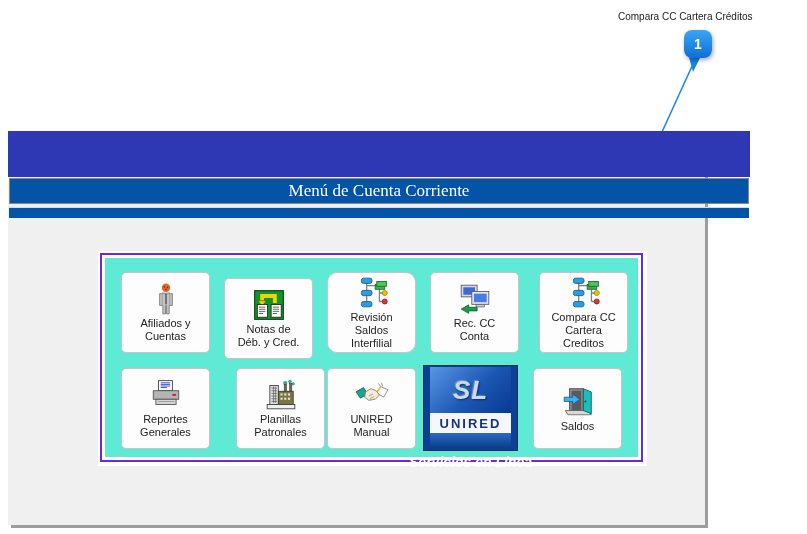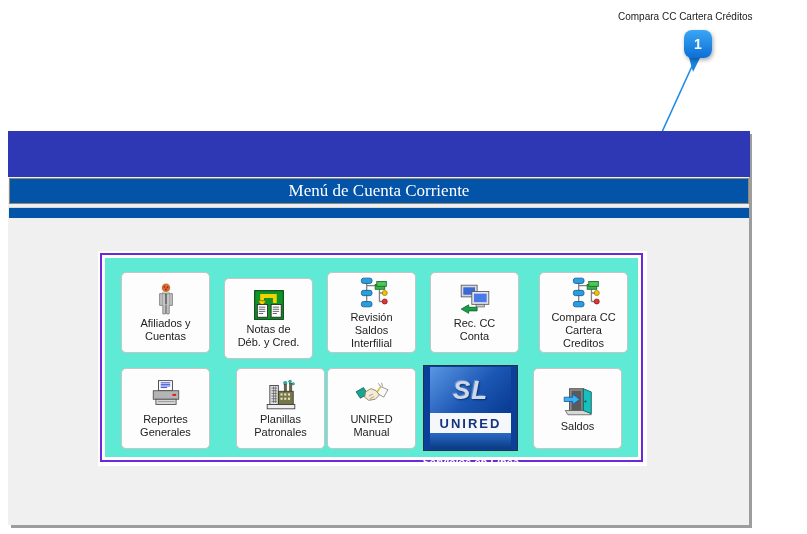--- a/index.html
+++ b/index.html
@@ -10,21 +10,21 @@
   .callout-label{position:absolute;left:618px;top:11px;font-size:10px;color:#1a1a1a;white-space:nowrap;}
   #callout-svg{position:absolute;left:0;top:0;width:807px;height:534px;pointer-events:none;}
   .callout-badge{position:absolute;left:684px;top:30px;width:28px;height:28px;border-radius:8px;
          background:linear-gradient(180deg,#3aa6f4 0%,#0c6fd6 100%);
          box-shadow:1px 2px 4px rgba(0,0,0,.35);
          display:flex;align-items:center;justify-content:center;
          color:#fff;font-weight:bold;font-size:14px;z-index:6;}
 
   
   .app-window{position:absolute;left:8px;top:131px;width:697px;height:394px;background:#f0f0f0;
-         box-shadow:3px 3px 0 #9d9d9d;padding-left:44px;}
+         box-shadow:3px 3px 0 #9d9d9d;}
   .win-topband{position:absolute;left:0;top:0;width:742px;height:46px;background:#2e38b4;}
   .win-titlebar{position:absolute;left:1px;top:47px;width:740px;height:26px;background:#0353a8;
          border:1px solid #8b8b76;box-sizing:border-box;
          display:flex;align-items:center;justify-content:center;}
   .win-titlebar span{color:#ffffff;font-family:"Liberation Serif",serif;font-size:17px;}
   .win-stripe{position:absolute;left:1px;top:76px;width:740px;height:11px;background:#0353a8;
          border-top:1px solid #d8d8d8;box-sizing:border-box;}
 
   
   .group-outer{position:absolute;left:90px;top:120px;width:549px;height:215px;background:#ffffff;
@@ -43,21 +43,21 @@
   .logo-btn{position:absolute;left:321px;top:110px;width:95px;height:86px;border:1px solid #28303a;
          box-sizing:border-box;display:flex;flex-direction:column;cursor:pointer;background:#0a3f9a;}
   .logo-top{flex:1;background:linear-gradient(135deg,#5a96e4 0%,#1c57b4 55%,#083a90 100%);
          display:flex;align-items:center;justify-content:center;}
   .logo-top span{font-style:italic;font-weight:bold;font-size:26px;letter-spacing:1px;
          color:#cfd8e8;text-shadow:1px 1px 2px #07306e, -1px -1px 1px #ffffff55;}
   .logo-mid{height:20px;background:#f5f7fa;display:flex;align-items:center;justify-content:center;}
   .logo-mid span{color:#16337e;font-weight:bold;font-size:13px;letter-spacing:2px;}
   .logo-bottom{height:16px;background:linear-gradient(180deg,#2a6ac4,#0a3a84);
          display:flex;align-items:center;justify-content:center;}
-  .logo-bottom span{color:#ffffff;font-style:italic;font-weight:bold;font-size:11px;white-space:nowrap;margin-top:42px;}
+  .logo-bottom span{color:#ffffff;font-style:italic;font-weight:bold;font-size:14px;white-space:nowrap;margin-top:42px;}
 </style>
 </head>
 <body>
 
 <div id="stage">
 
   <div class="callout-label">Compara CC Cartera Créditos</div>
 
   <svg id="callout-svg" xmlns="http://www.w3.org/2000/svg">
     <polygon points="688,54 702,54 693,72" fill="#1b82e2"></polygon>
@@ -101,21 +101,21 @@
             <polygon points="5.5,12 13.5,12 9.5,17" fill="#f2d200" stroke="#5a4a00" stroke-width="0.5"></polygon>
             <rect x="5" y="15.5" width="9.5" height="12" fill="#fff" stroke="#222" stroke-width="0.8"></rect>
             <path d="M6.5 18 h6 M6.5 20 h6 M6.5 22 h6 M6.5 24 h4" stroke="#333" stroke-width="0.7"></path>
             <rect x="18" y="15.5" width="9.5" height="12" fill="#fff" stroke="#222" stroke-width="0.8"></rect>
             <path d="M19.5 18 h6 M19.5 20 h6 M19.5 22 h6 M19.5 24 h4" stroke="#333" stroke-width="0.7"></path>
           </svg>
           <span class="lbl">Notas de
 Déb. y Cred.</span>
         </button>
 
-        <button class="mbtn" style="left:225px;top:17px;">
+        <button class="mbtn" style="left:225px;top:17px;border-radius:10px;">
           <svg viewBox="0 0 32 32">
             <path d="M11 6 V27" stroke="#808080" stroke-width="1.2" fill="none"></path>
             <path d="M11 9 H23 V24 M23 16 H27.5 M23 24 H27.5" stroke="#808080" stroke-width="1.2" fill="none"></path>
             <rect x="19" y="8" width="9" height="4.5" fill="#3db44a" stroke="#1a6a24" stroke-width="0.8"></rect>
             <rect x="20.5" y="5.2" width="9" height="4.5" fill="#4cc65a" stroke="#1a6a24" stroke-width="0.8"></rect>
             <g fill="#2a9de0" stroke="#106090" stroke-width="0.8">
               <rect x="6" y="2" width="10" height="5" rx="2"></rect>
               <rect x="6" y="13.5" width="10" height="5" rx="2"></rect>
               <rect x="6" y="24" width="10" height="5" rx="2"></rect>
             </g>

